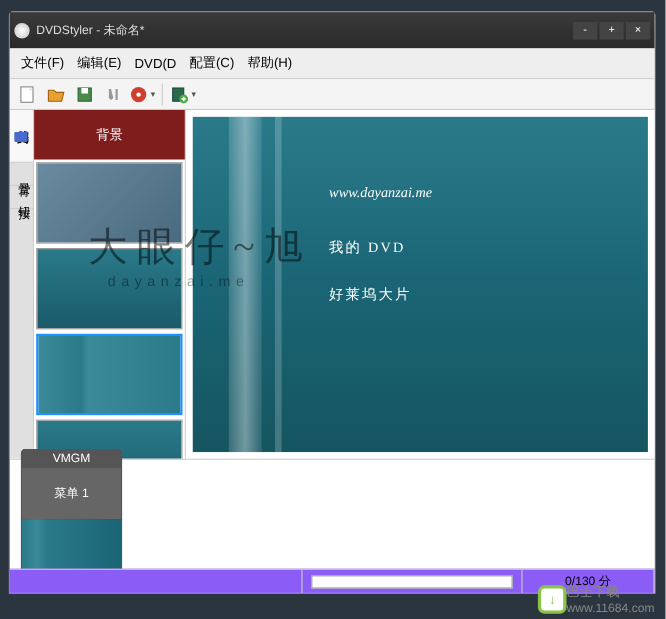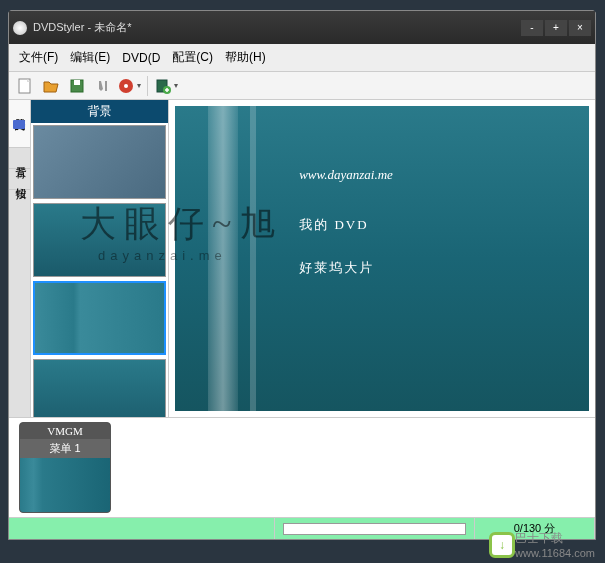--- a/index.html
+++ b/index.html
@@ -21,45 +21,45 @@
 .dropdown-arrow { font-size: 8px; margin-left: 2px; color: #555; }
 
 .main { flex: 1; display: flex; background: #fff; overflow: hidden; }
 
 .side-tabs { width: 22px; background: #e0e0e0; display: flex; flex-direction: column; border-right: 1px solid #ccc; }
 .side-tab { writing-mode: vertical-rl; text-orientation: mixed; padding: 10px 2px; font-size: 11px; text-align: center; cursor: pointer; border-bottom: 1px solid #ccc; }
 .side-tab.active { background: #f8f8f8; }
 .side-tab-icon { width: 16px; height: 16px; margin: 4px auto; }
 
 .browser-panel { width: 138px; background: #fff; display: flex; flex-direction: column; border-right: 1px solid #ccc; }
-.browser-header { background: #0c4a6e; color: #fff; text-align: center; padding: 3px; font-size: 12px; }
+.browser-header { background: #7f1d1d; color: #fff; text-align: center; padding: 14px; font-size: 12px; }
 .browser-list { flex: 1; overflow: auto; padding: 2px; }
 .thumb { width: 100%; height: 74px; margin-bottom: 4px; border: 1px solid #999; background: linear-gradient(135deg, #4a7a8a, #2a5a6a); cursor: pointer; }
 .thumb.selected { border: 2px solid #1e90ff; }
 .thumb-blue1 { background: linear-gradient(135deg, #6a8aa0, #4a6a80); }
 .thumb-blue2 { background: linear-gradient(180deg, #2a7a8a, #1a5a6a); }
 .thumb-blue3 { background: linear-gradient(90deg, #3a8a9a 0%, #2a7a8a 30%, #3a8a9a 35%, #2a7a8a 100%); }
 
 .preview { flex: 1; padding: 6px; background: #fff; display: flex; }
 .preview-canvas { flex: 1; background: linear-gradient(180deg, #2a7a8a 0%, #1a6575 50%, #155560 100%); position: relative; color: #fff; font-family: "SimSun", serif; }
 .preview-canvas::before { content: ""; position: absolute; left: 8%; top: 0; bottom: 0; width: 30px; background: linear-gradient(90deg, rgba(255,255,255,0.15), rgba(255,255,255,0.4), rgba(255,255,255,0.1)); }
 .preview-canvas::after { content: ""; position: absolute; left: 18%; top: 0; bottom: 0; width: 6px; background: rgba(255,255,255,0.2); }
 .pv-text { position: absolute; left: 30%; font-size: 13px; }
 .pv-t1 { top: 20%; font-style: italic; }
 .pv-t2 { top: 36%; letter-spacing: 2px; }
 .pv-t3 { top: 50%; letter-spacing: 2px; }
 
 .bottom { height: 100px; background: #fff; border-top: 1px solid #ccc; display: flex; align-items: center; padding: 6px 10px; }
 .vmgm-item { width: 92px; border: 1px solid #555; border-radius: 4px; overflow: hidden; background: #3a3a3a; color: #fff; font-size: 11px; text-align: center; }
-.vmgm-head { background: #555; padding: 2px; font-family: Liberation Serif, serif; }
-.vmgm-label { background: #666; padding: 2px; }
+.vmgm-head { background: #555; padding: 2px; }
+.vmgm-label { background: #666; padding: 16px; }
 .vmgm-thumb { height: 54px; background: linear-gradient(90deg, #2a7a8a 0%, #3a8a9a 15%, #2a7a8a 25%, #1a6575 100%); }
 .drop-hint { margin-left: 60px; font-size: 12px; color: #333; }
 
-.statusbar { height: 22px; background: #86efac; border-top: 1px solid #ccc; display: flex; align-items: center; font-size: 11px; }
+.statusbar { height: 22px; background: #8b5cf6; border-top: 1px solid #ccc; display: flex; align-items: center; font-size: 11px; }
 .status-cell { border-right: 1px solid #ccc; padding: 0 8px; height: 100%; display: flex; align-items: center; }
 .progress-cell { width: 200px; }
 .progress-bar { width: 100%; height: 12px; border: 1px solid #999; background: #fff; }
 .time-cell { width: 120px; justify-content: center; }
 .status-spacer { flex: 1; }
 
 .watermark { position: absolute; top: 200px; left: 80px; font-size: 36px; color: rgba(0,0,0,0.5); pointer-events: none; font-family: serif; letter-spacing: 8px; }
 .watermark-sub { position: absolute; top: 248px; left: 98px; font-size: 13px; color: rgba(0,0,0,0.4); pointer-events: none; letter-spacing: 5px; }
 
 .footer-badge { position: absolute; bottom: 4px; right: 10px; display: flex; align-items: center; gap: 0; }

